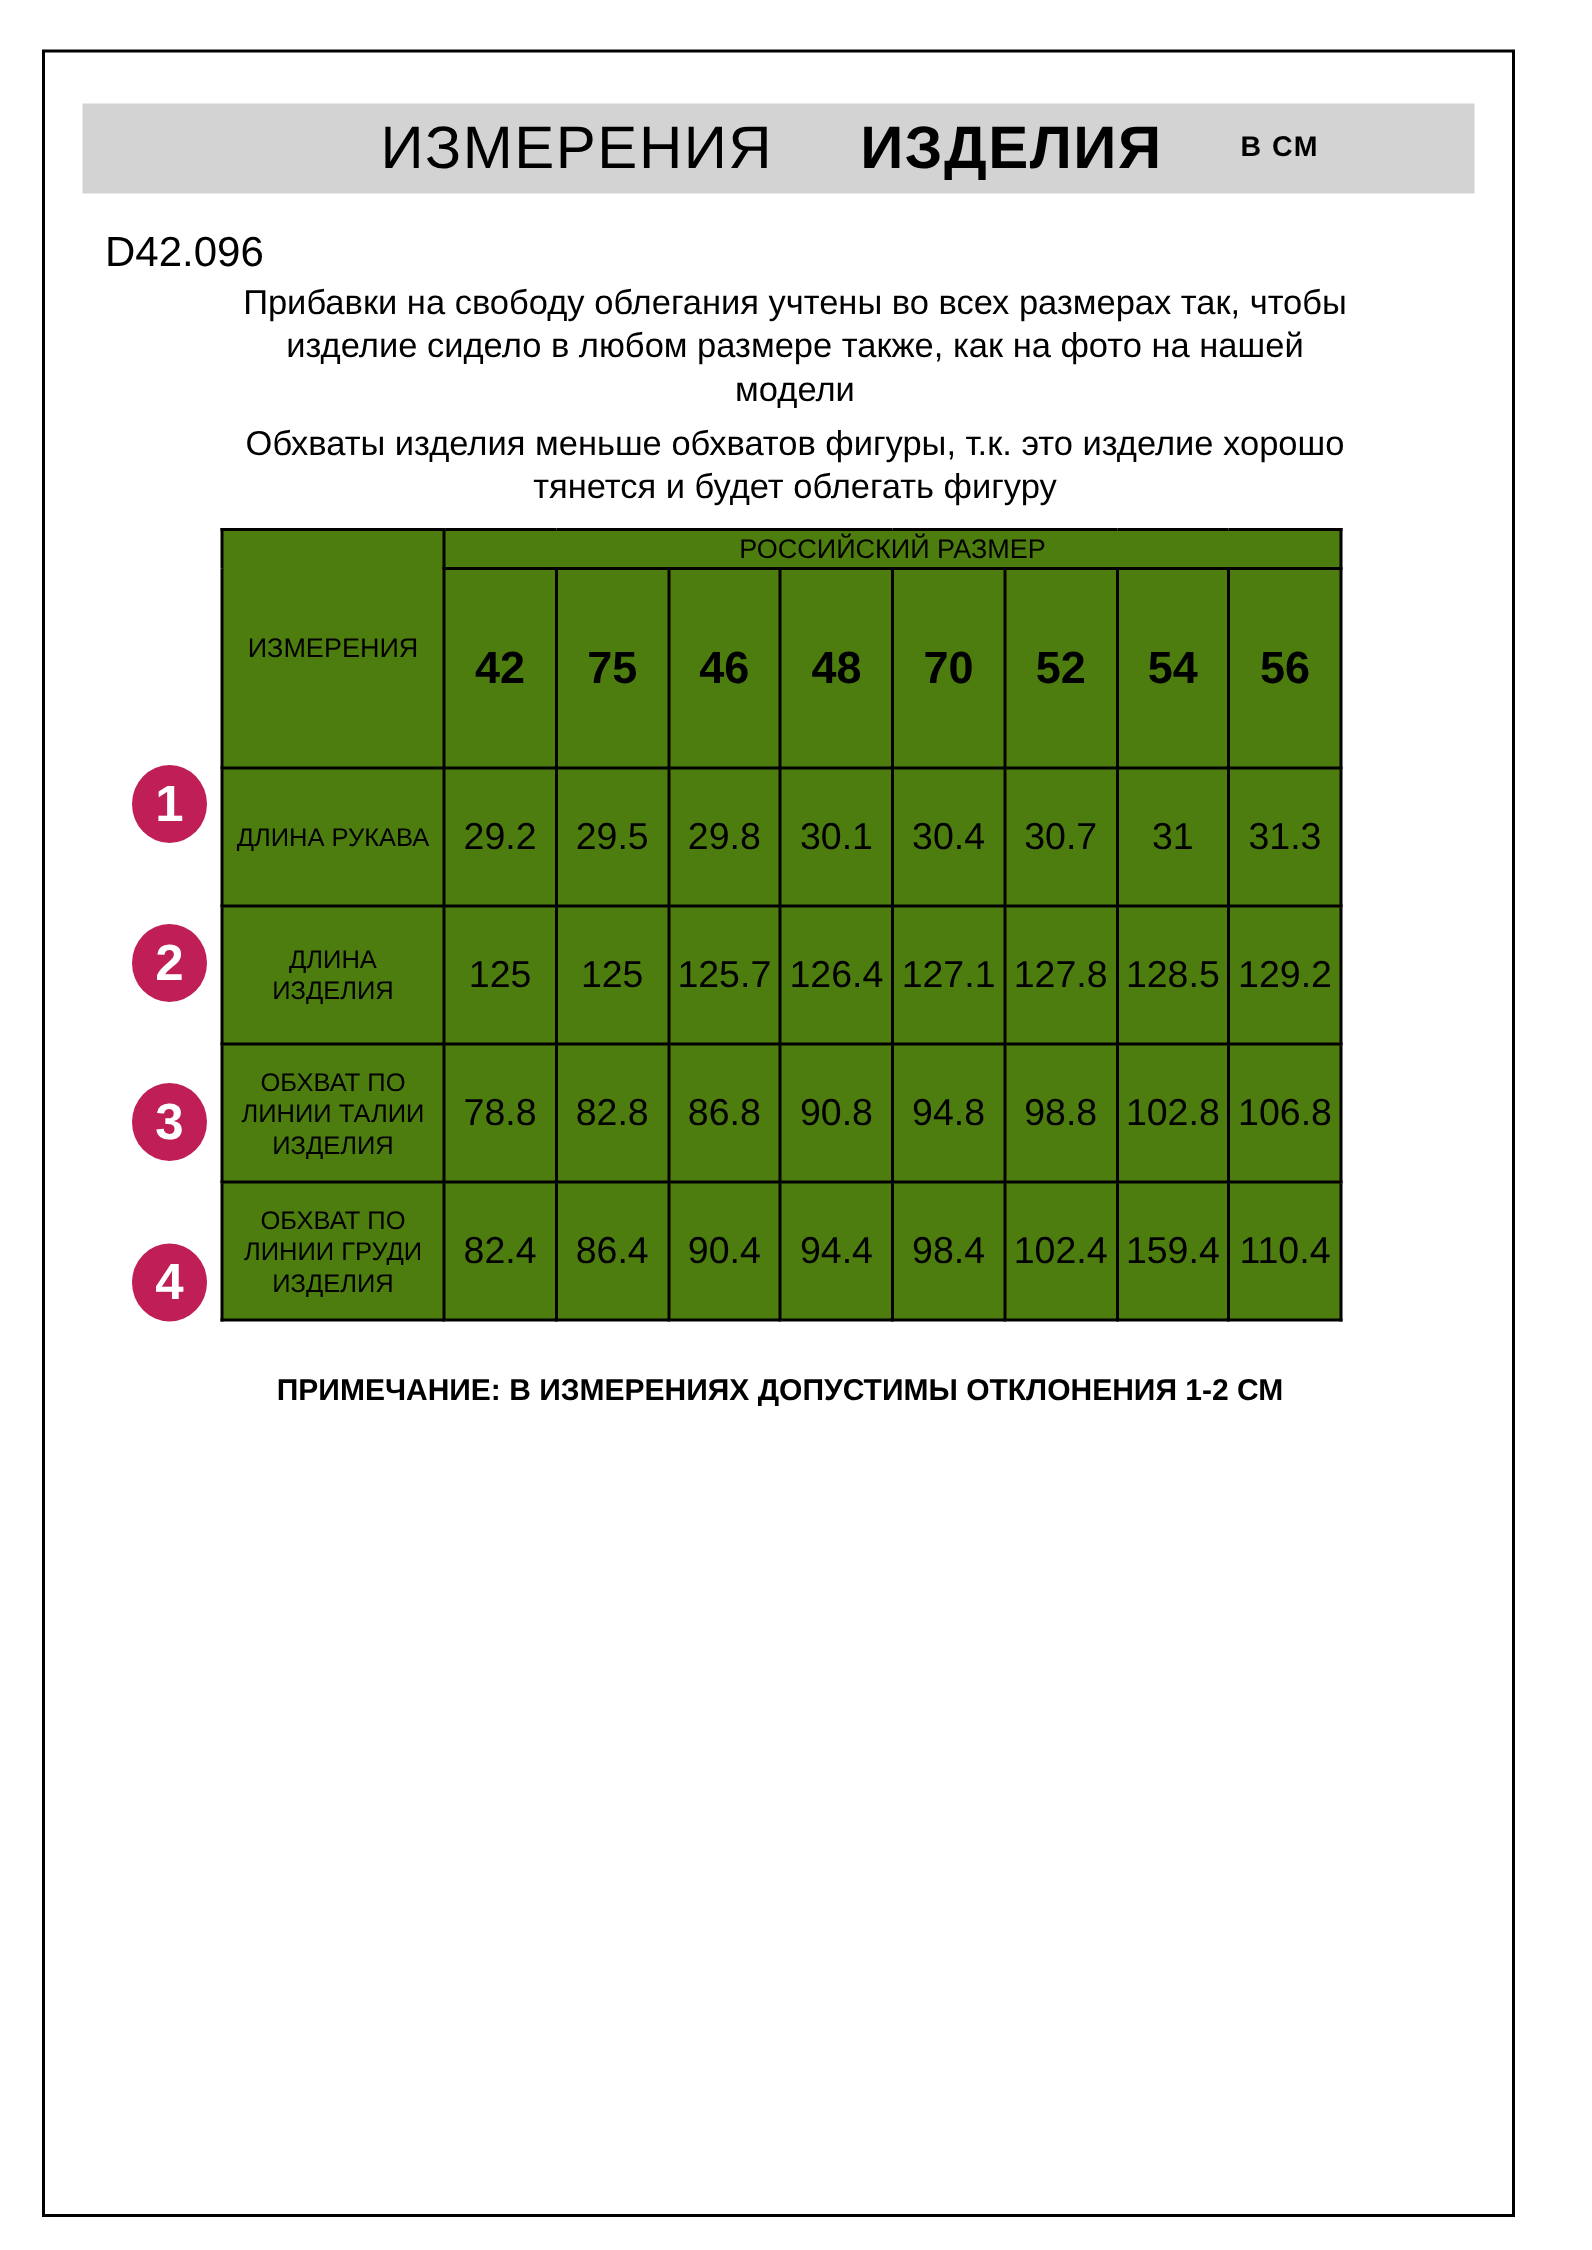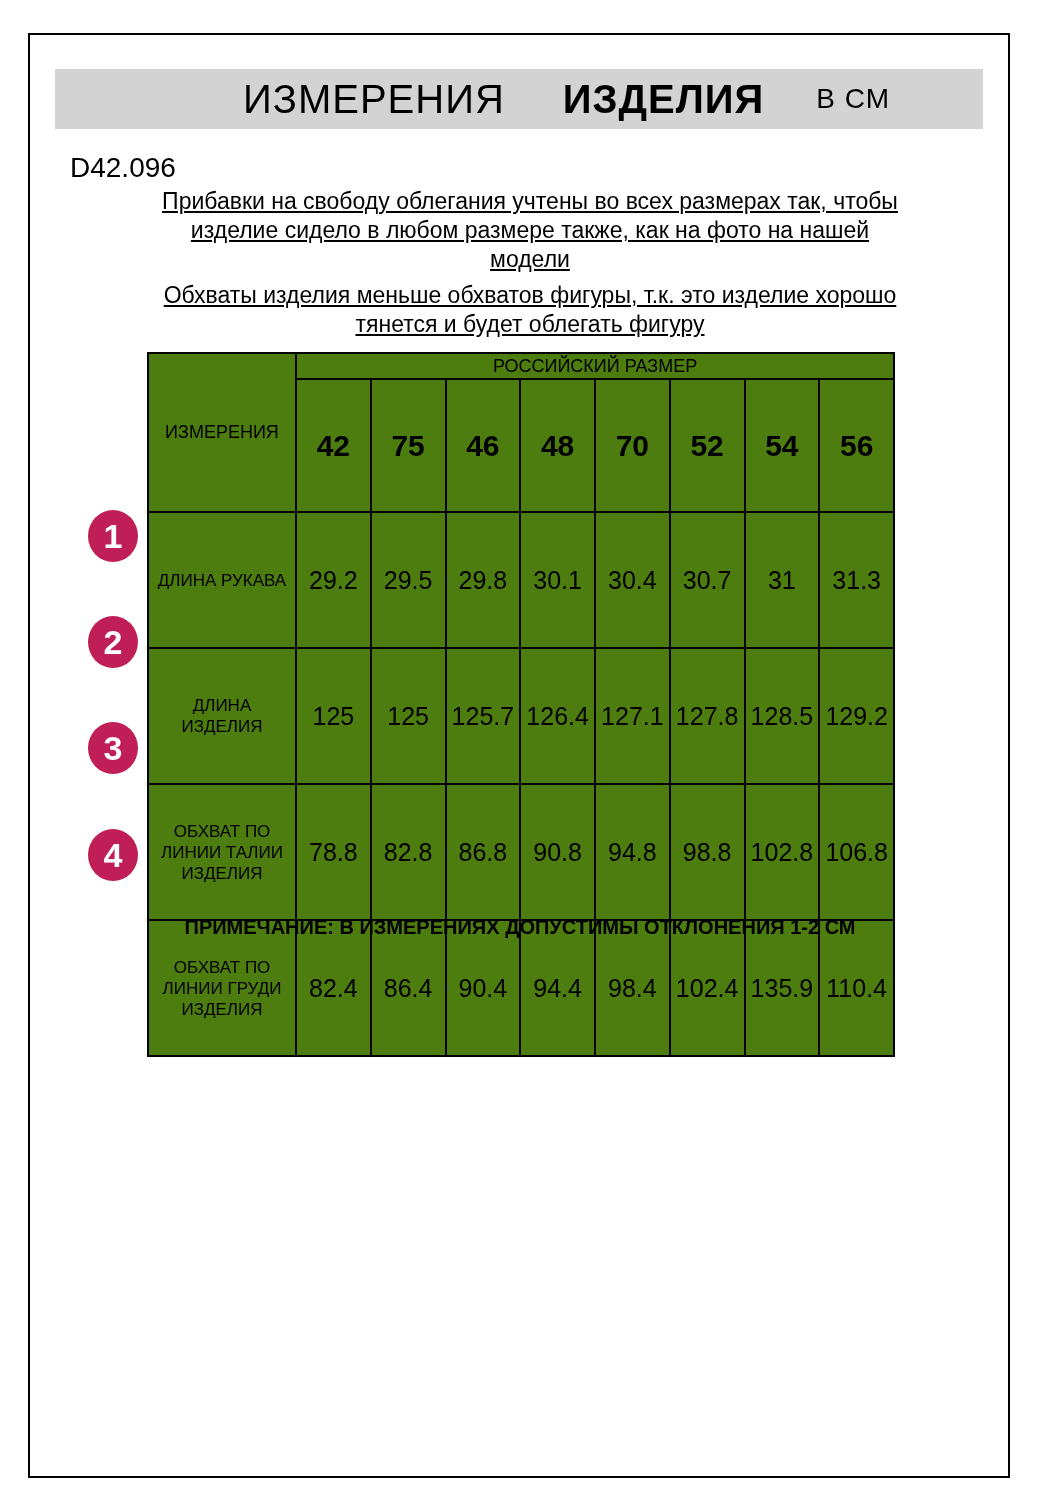--- a/index.html
+++ b/index.html
@@ -8,39 +8,39 @@
   .abs { position:absolute; }
 
   .page-frame { left:28px; top:33px; width:982px; height:1445px;
                 border:2px solid #000; background:#fff; }
 
   .title-band { left:55px; top:69px; width:928px; height:60px;
                 background:#d3d3d3; display:flex; align-items:center;
                 justify-content:center; padding-left:95px; }
   .title-main   { font-size:40px; font-weight:400; letter-spacing:1px; }
   .title-strong { font-size:40px; font-weight:700; margin-left:58px; letter-spacing:1px; }
-  .title-unit   { font-size:28px; font-weight:400; margin-left:52px; letter-spacing:1px; }
+  .title-unit   { font-size:19px; font-weight:700; margin-left:52px; letter-spacing:1px; }
 
   .model-code { left:70px; top:152px; width:920px; text-align:left;
                 font-size:28px; font-weight:400; }
 
   .paragraphs { left:100px; top:187px; width:860px; text-align:center;
-                font-size:23px; line-height:29px;text-decoration:underline; }
+                font-size:23px; line-height:29px; }
   .paragraphs .para { display:block; }
   .paragraphs .para + .para { margin-top:7px; }
   .paragraphs .line { display:block; }
 
   table.m-table { left:147px; top:352px; width:746px; border-collapse:collapse;
                   table-layout:fixed; position:absolute; }
   table.m-table td { border:2px solid #000; text-align:center; vertical-align:middle;
                      background:#4d7c0f; }
   td.corner      { font-size:18px; }
   td.group-hdr   { height:26px; font-size:18px; }
   tr.r-sizes td  { height:133px; font-size:30px; font-weight:700; }
-  tr.r-data td   { height:136px; }
+  tr.r-data td   { height:92px; }
   td.row-label   { font-size:17px; line-height:21px; padding:0 4px; }
   td.val         { font-size:25px; }
 
   .badge { width:50px; height:52px; border-radius:50%; background:#bf1e56;
            display:flex; align-items:center; justify-content:center;
            color:#fff; font-size:34px; font-weight:700; }
   .badge-1 { left:88px; top:510px; }
   .badge-2 { left:88px; top:616px; }
   .badge-3 { left:88px; top:722px; }
   .badge-4 { left:88px; top:829px; }
@@ -147,21 +147,21 @@
       <span class="line">ОБХВАТ ПО</span>
       <span class="line">ЛИНИИ ГРУДИ</span>
       <span class="line">ИЗДЕЛИЯ</span>
     </td>
     <td class="val">82.4</td>
     <td class="val">86.4</td>
     <td class="val">90.4</td>
     <td class="val">94.4</td>
     <td class="val">98.4</td>
     <td class="val">102.4</td>
-    <td class="val">135.9</td>
+    <td class="val">159.4</td>
     <td class="val">110.4</td>
   </tr>
   </tbody>
 </table>
 
 <div class="abs badge badge-1">1</div>
 <div class="abs badge badge-2">2</div>
 <div class="abs badge badge-3">3</div>
 <div class="abs badge badge-4">4</div>
 

